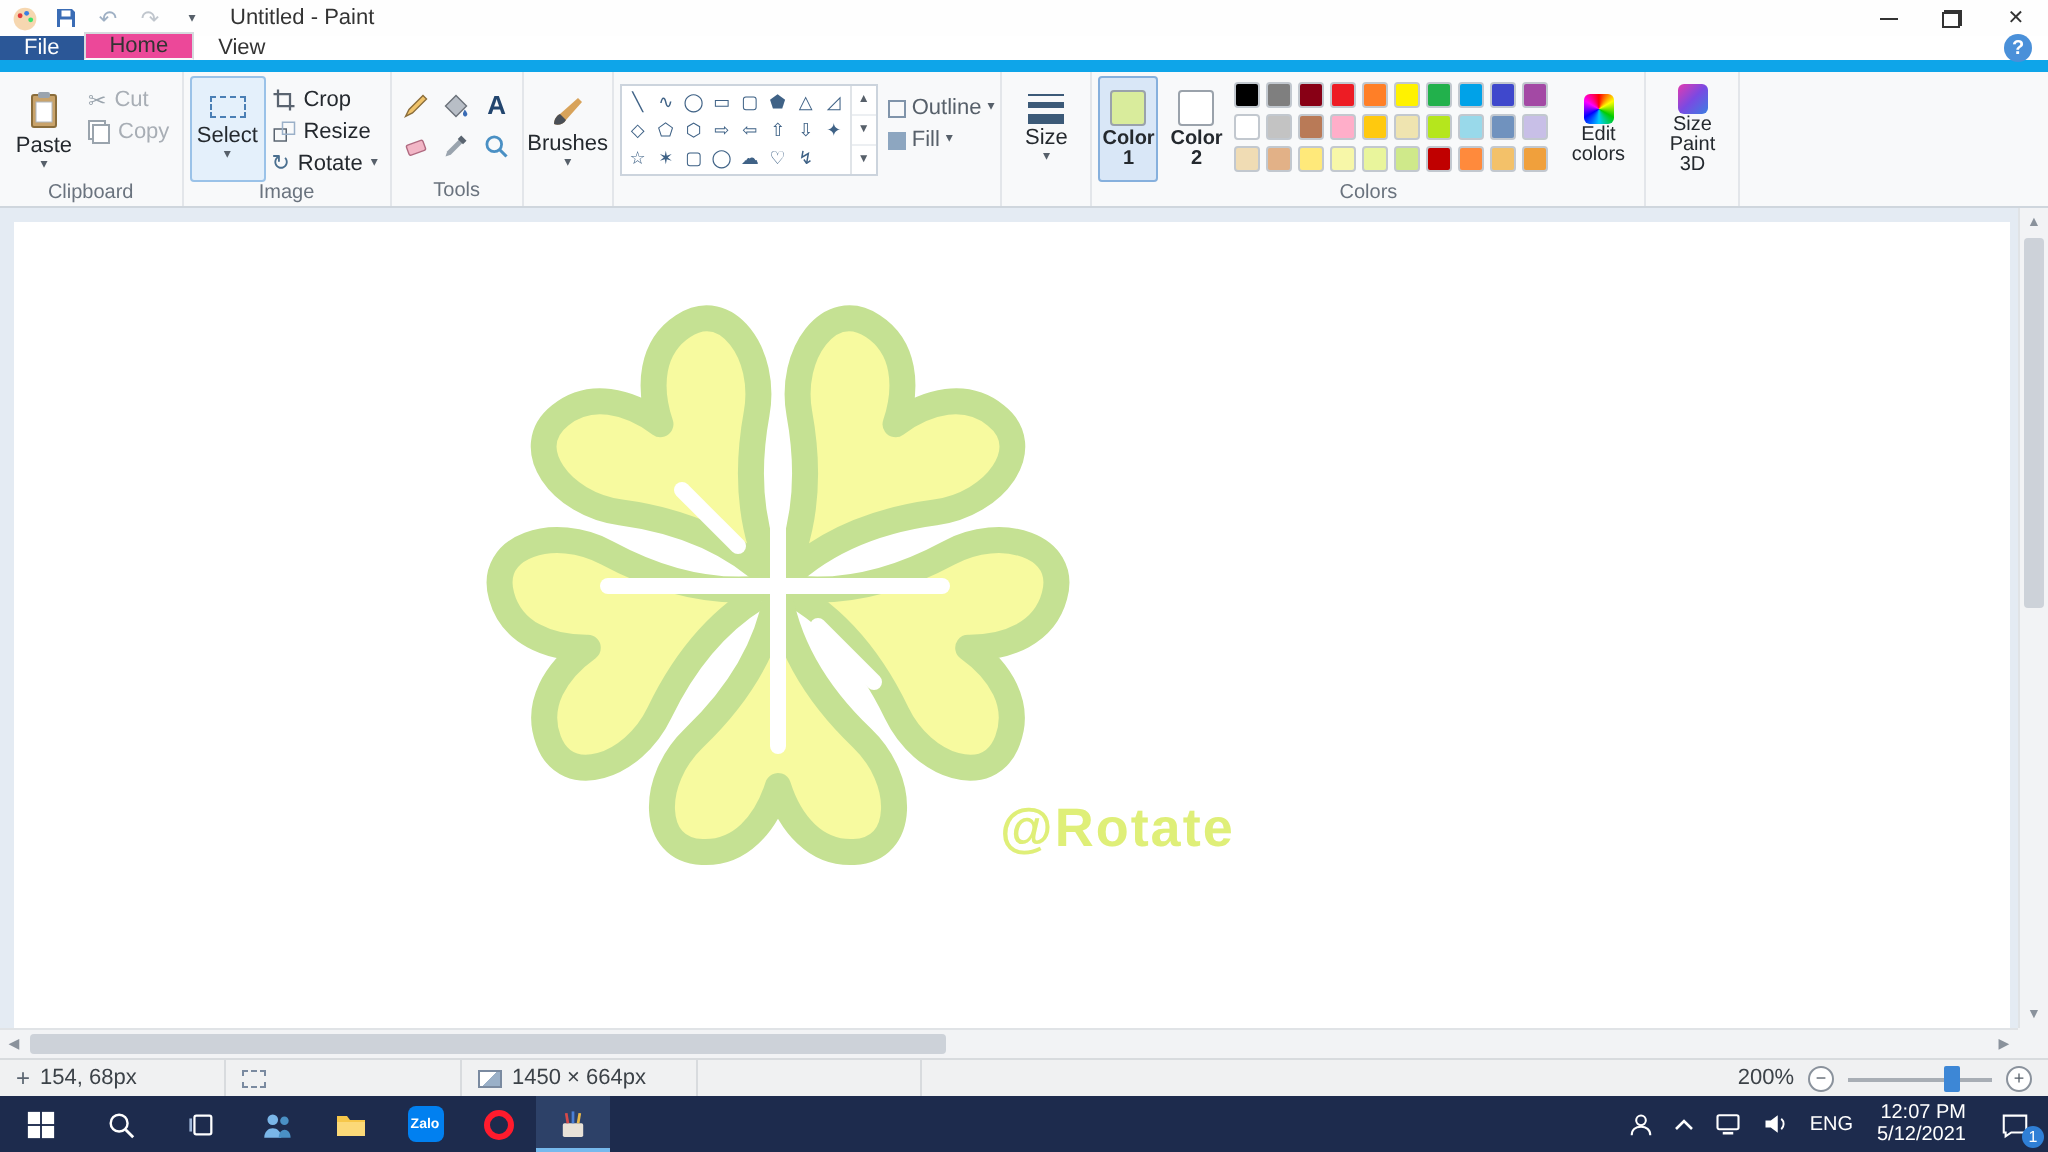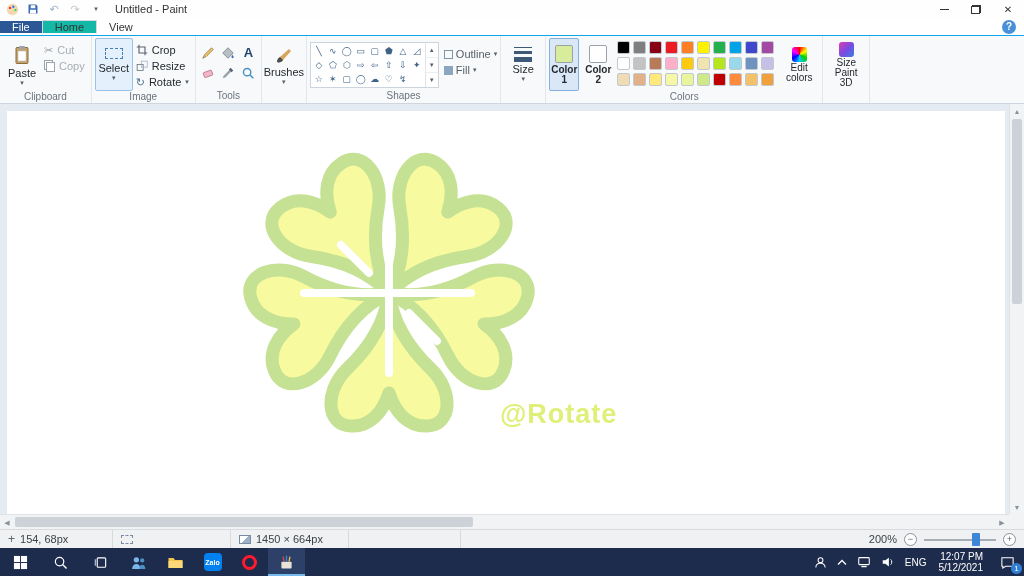--- a/index.html
+++ b/index.html
@@ -18,24 +18,24 @@
   .win-controls { margin-left:auto; display:flex; height:100%; }
   .win-btn { width:32px; height:100%; display:flex; align-items:center; justify-content:center; color:#333; }
   .min-glyph { width:9px; border-top:1px solid #333; display:inline-block; }
   .restore-glyph { position:relative; width:10px; height:9px; display:inline-block; }
   .restore-glyph::before { content:""; position:absolute; top:0; right:0; width:7px; height:6px; border:1px solid #333; }
   .restore-glyph::after { content:""; position:absolute; bottom:0; left:0; width:7px; height:6px; border:1px solid #333; background:#fefefe; }
   .close-glyph { font-size:10px; }
 
   
   .tabrow { position:absolute; top:18px; left:0; right:0; height:18px; background:#fff;
-    display:flex; align-items:center; border-bottom:1px solid #0ea5e9; }
+    display:flex; align-items:flex-end; border-bottom:6px solid #0ea5e9; }
   .tab { padding:0 12px; display:flex; align-items:center; color:#333; }
   .tab.file { background:#2b5797; color:#fff; }
-  .tab.active { background:#14b8a6; border:1px solid #d6dade; border-bottom:1px solid #f8f9fa; }
+  .tab.active { background:#ec4899; border:1px solid #d6dade; border-bottom:1px solid #f8f9fa; }
   .help-btn { margin-left:auto; margin-right:8px; align-self:center; width:14px; height:14px; border-radius:50%;
     background:#4a90d9; color:#fff; font-size:10px; font-weight:bold; display:flex; align-items:center; justify-content:center; }
 
   
   .ribbon { position:absolute; top:36px; left:0; right:0; height:68px; background:#f8f9fa;
     border-bottom:1px solid #cfd6dd; display:flex; }
   .group { height:100%; display:flex; flex-direction:column; border-right:1px solid #e3e6ea; padding:2px 3px 0; }
   .group-body { flex:1; display:flex; align-items:flex-start; }
   .group-label { height:13px; font-size:10px; color:#6a737e; text-align:center; line-height:12px; }
   .bigbtn { width:38px; height:53px; display:flex; flex-direction:column; align-items:center;
@@ -329,21 +329,20 @@
               <span class="caret">▾</span>
             </div>
             <div class="of-btn">
               <span class="fill-glyph"></span>
               <span>Fill</span>
               <span class="caret">▾</span>
             </div>
           </div>
         </div>
       </div>
-      <div class="group-label">Shapes</div>
     </div>
 
     <div class="group">
       <div class="group-body">
         <div class="bigbtn">
           <span class="size-lines">
             <i style="height:1px"></i>
               <i style="height:3px"></i>
               <i style="height:5px"></i>
           </span>

